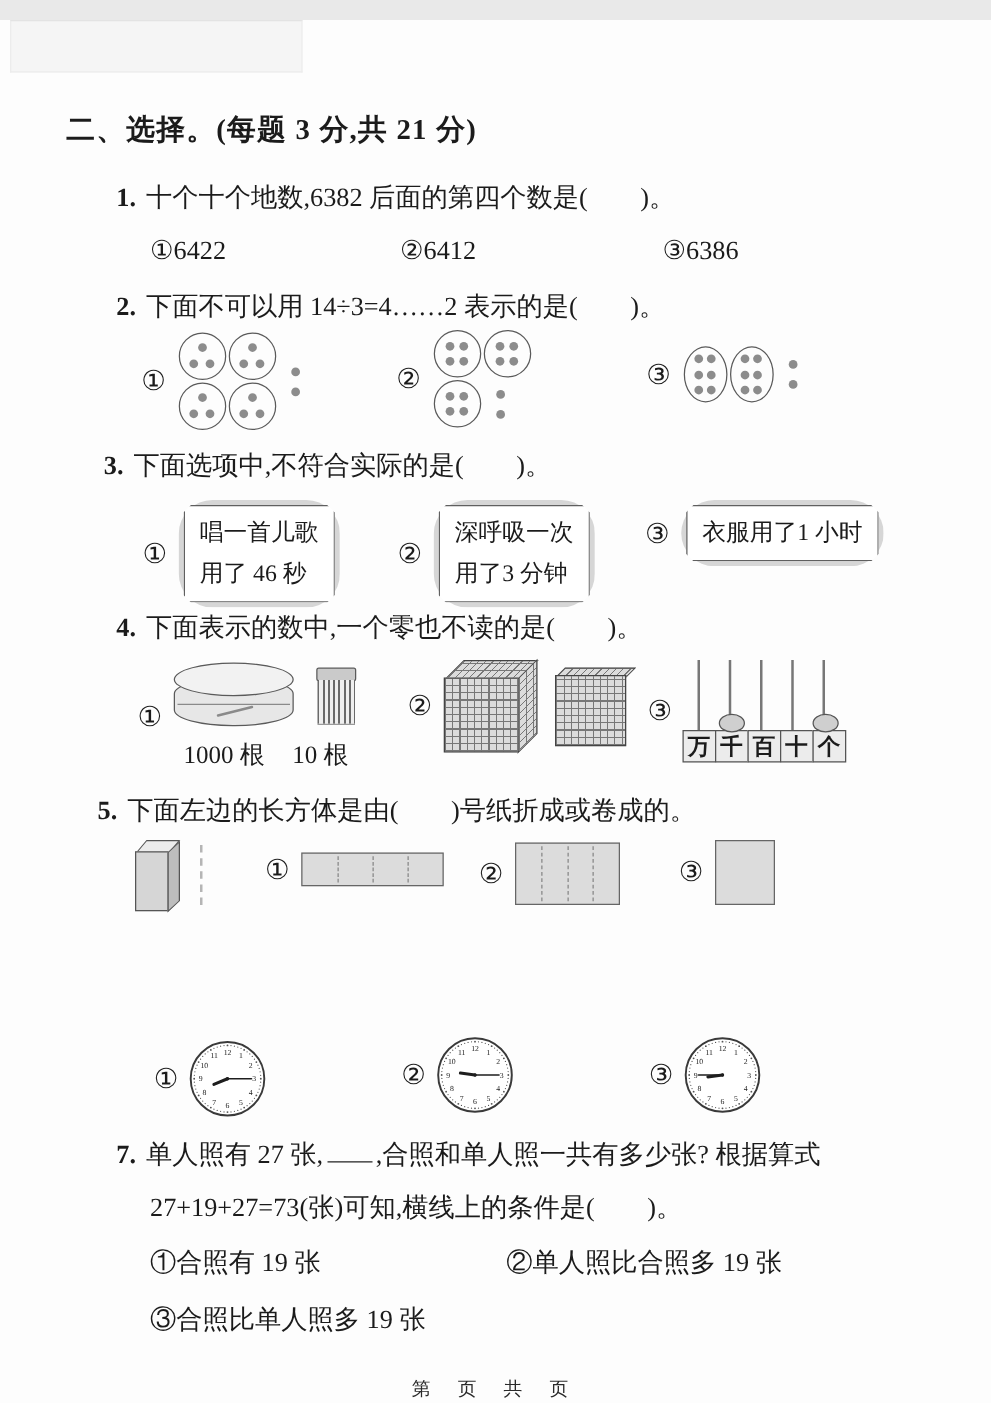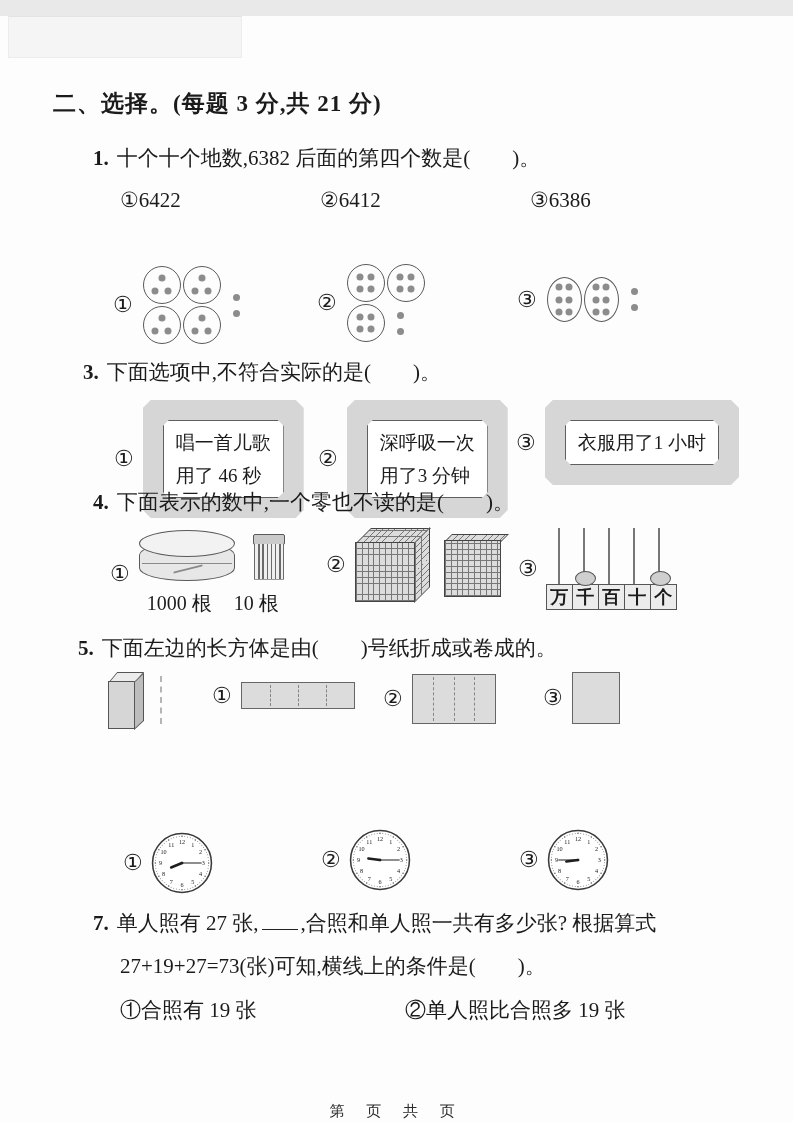--- a/index.html
+++ b/index.html
@@ -21,21 +21,21 @@
   .dg{position:absolute;display:flex;align-items:center;gap:9px;}
   .dg-col{display:flex;flex-direction:column;}
   .dg-row{display:flex;}
   .circle{width:36px;height:36px;border:1.3px solid #5a5a5a;border-radius:50%;position:relative;margin:1px;background:#fdfdfd;}
   .circle.oval{width:33px;height:43px;}
   .dot{position:absolute;width:7px;height:7px;border-radius:50%;background:#8c8c8c;transform:translate(-50%,-50%);}
   .loose{display:flex;flex-direction:column;gap:9px;margin-left:11px;align-self:center;}
   .loose .ld{width:7px;height:7px;border-radius:50%;background:#8c8c8c;}
   
   .q3row{position:absolute;display:flex;align-items:center;gap:9px;}
-  .plaque{background:#d6d6d6;padding:20px;clip-path:polygon(8px 0,calc(100% - 8px) 0,100% 8px,100% calc(100% - 8px),calc(100% - 8px) 100%,8px 100%,0 calc(100% - 8px),0 8px);}
+  .plaque{background:#d6d6d6;padding:4px;clip-path:polygon(8px 0,calc(100% - 8px) 0,100% 8px,100% calc(100% - 8px),calc(100% - 8px) 100%,8px 100%,0 calc(100% - 8px),0 8px);border-radius:27px;}
   .plaque-inner{border:1.2px solid #5f5f5f;background:#fff;padding:5px 12px;clip-path:polygon(6px 0,calc(100% - 6px) 0,100% 6px,100% calc(100% - 6px),calc(100% - 6px) 100%,6px 100%,0 calc(100% - 6px),0 6px);}
   .plaque-inner div{font-size:19px;line-height:33px;white-space:nowrap;}
   
   .q4grp{position:absolute;display:flex;align-items:center;gap:9px;}
   .q4col{display:flex;flex-direction:column;align-items:center;}
   .q4imgs{display:flex;align-items:flex-end;}
   .q4labels{display:flex;gap:22px;font-size:20px;margin-top:8px;}
   .cyl{position:relative;width:96px;height:52px;}
   .cyl .c-body{position:absolute;top:12px;left:0;width:94px;height:37px;background:#e7e7e7;border:1.3px solid #5a5a5a;border-radius:47px/13px;}
   .cyl .c-top{position:absolute;top:0;left:0;width:94px;height:25px;background:#f2f2f2;border:1.3px solid #5a5a5a;border-radius:50%;}
@@ -85,20 +85,23 @@
 
   <div class="abs qline" style="left:93px;top:128px">
     <span class="qnum">1.</span><span>十个十个地数,6382 后面的第四个数是(　　)。</span>
   </div>
   <div class="abs optrow" style="left:0;top:172px;width:793px">
     <span class="abs" style="left:120px">①6422</span>
     <span class="abs" style="left:320px">②6412</span>
     <span class="abs" style="left:530px">③6386</span>
   </div>
 
+  <div class="abs qline" style="left:93px;top:215px">
+    <span class="qnum">2.</span><span>下面不可以用 14÷3=4……2 表示的是(　　)。</span>
+  </div>
   <div class="dg" style="left:113px;top:249px">
     <span class="marker">①</span>
     <div class="dg-body" style="display: flex; align-items: center;">
         <div class="dg-col">
           <div class="dg-row">
             <div class="circle">
               <div class="dot" style="left: 50%; top: 30%;"></div>
               <div class="dot" style="left: 32%; top: 66%;"></div>
               <div class="dot" style="left: 68%; top: 66%;"></div>
             </div>
@@ -553,16 +556,17 @@
   <div class="abs qline" style="left:93px;top:893px">
     <span class="qnum">7.</span><span>单人照有 27 张,</span><span class="blank"></span><span>,合照和单人照一共有多少张? 根据算式</span>
   </div>
   <div class="abs qline" style="left:120px;top:936px">
     <span>27+19+27=73(张)可知,横线上的条件是(　　)。</span>
   </div>
   <div class="abs" style="left:0;top:980px;width:793px">
     <span class="abs qline" style="left:120px">①合照有 19 张</span>
     <span class="abs qline" style="left:405px">②单人照比合照多 19 张</span>
   </div>
+  <div class="abs qline" style="left:120px;top:1025px">③合照比单人照多 19 张</div>
 
   <div class="abs" id="footer">第 页 共 页</div>
 
 </div>
 
 </body></html>

